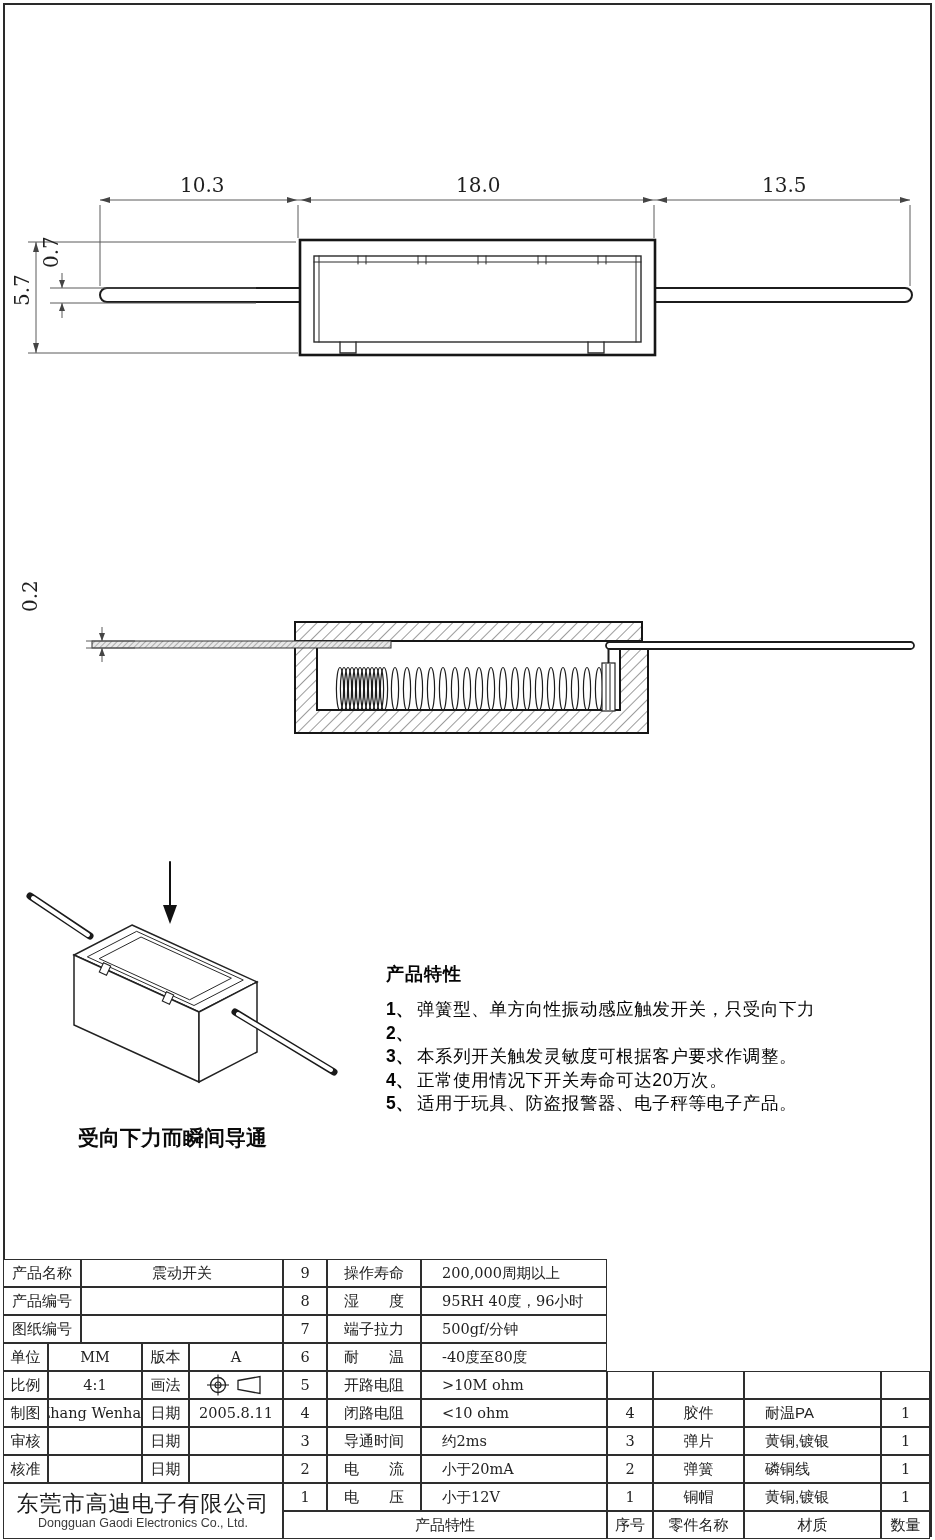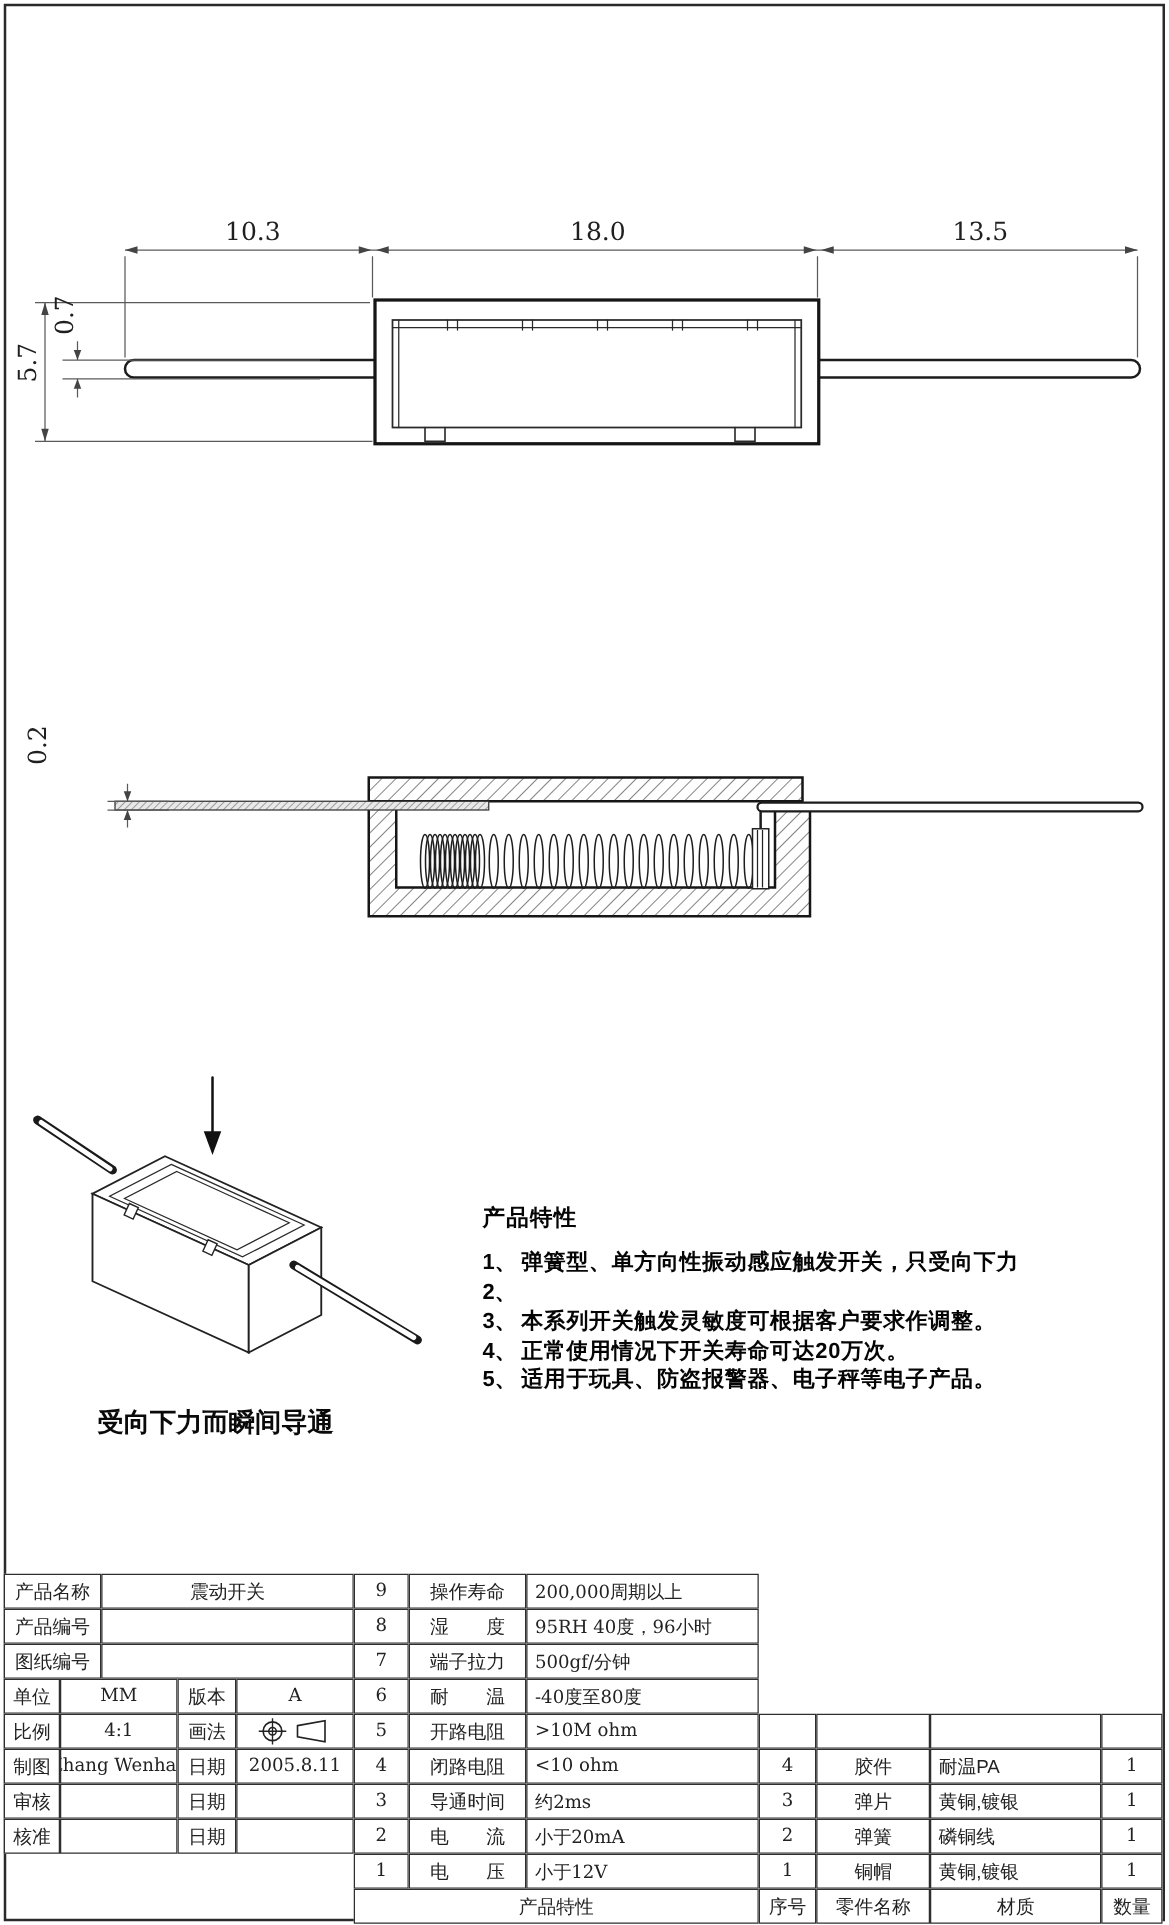--- a/index.html
+++ b/index.html
@@ -15,34 +15,34 @@
   .iso-caption{
     position:absolute;left:78px;top:1124px;width:220px;
     font-size:21px;font-weight:700;letter-spacing:0px;color:#0a0a0a;white-space:nowrap;
   }
   
   .features{position:absolute;left:386px;top:962px;width:545px;}
   .features .ftitle{font-size:18px;font-weight:700;color:#050505;margin-bottom:12px;letter-spacing:1px;}
   .fitem{display:flex;align-items:flex-start;}
   .fnum{width:31px;flex:0 0 31px;font-size:17.5px;font-weight:700;color:#050505;line-height:23.5px;}
   .flines{flex:1;}
-  .fl{font-size:17.5px;font-weight:700;color:#050505;line-height:23.5px;letter-spacing:0.6px;white-space:nowrap;}
+  .fl{font-size:17.5px;font-weight:400;color:#050505;line-height:23.5px;letter-spacing:0.6px;white-space:nowrap;}
 
   
   .tblock{
     position:absolute;left:3px;top:1259px;
     display:grid;
     grid-template-columns:45px 33px 61px 47px 94px 44px 94px 186px 46px 91px 137px 49px;
     grid-template-rows:repeat(10,28px);
   }
   .c{
     border:1px solid #2e2e2e;display:flex;align-items:center;justify-content:center;
     font-size:15px;color:#222;box-sizing:border-box;overflow:hidden;white-space:nowrap;background:#fff;
   }
-  .c.v{justify-content:flex-start;padding-left:6px;}
+  .c.v{justify-content:flex-start;padding-left:20px;}
   .serif{font-family:"DejaVu Serif","Liberation Serif",serif;font-size:14.5px;}
   .company{flex-direction:column;line-height:1.15;}
   .company .cn{font-size:22px;letter-spacing:1px;color:#1b1b1b;}
   .company .en{font-size:12.5px;color:#3a3a3a;}
 </style>
 </head>
 <body>
 
 <div class="page-border"></div>
 
@@ -319,20 +319,24 @@
   <div class="c" style="grid-area:8/4/9/5">日期</div>
   <div class="c" style="grid-area:8/5/9/6"></div>
   <div class="c serif" style="grid-area:8/6/9/7">2</div>
   <div class="c" style="grid-area:8/7/9/8">电　　流</div>
   <div class="c v serif" style="grid-area:8/8/9/9">小于20mA</div>
   <div class="c serif" style="grid-area:8/9/9/10">2</div>
   <div class="c" style="grid-area:8/10/9/11">弹簧</div>
   <div class="c v" style="grid-area:8/11/9/12">磷铜线</div>
   <div class="c serif" style="grid-area:8/12/9/13">1</div>
 
+  <div class="c company" style="grid-area:9/1/11/6">
+    <div class="cn">东莞市高迪电子有限公司</div>
+    <div class="en">Dongguan Gaodi Electronics Co., Ltd.</div>
+  </div>
   <div class="c serif" style="grid-area:9/6/10/7">1</div>
   <div class="c" style="grid-area:9/7/10/8">电　　压</div>
   <div class="c v serif" style="grid-area:9/8/10/9">小于12V</div>
   <div class="c serif" style="grid-area:9/9/10/10">1</div>
   <div class="c" style="grid-area:9/10/10/11">铜帽</div>
   <div class="c v" style="grid-area:9/11/10/12">黄铜,镀银</div>
   <div class="c serif" style="grid-area:9/12/10/13">1</div>
 
   <div class="c" style="grid-area:10/6/11/9">产品特性</div>
   <div class="c" style="grid-area:10/9/11/10">序号</div>

